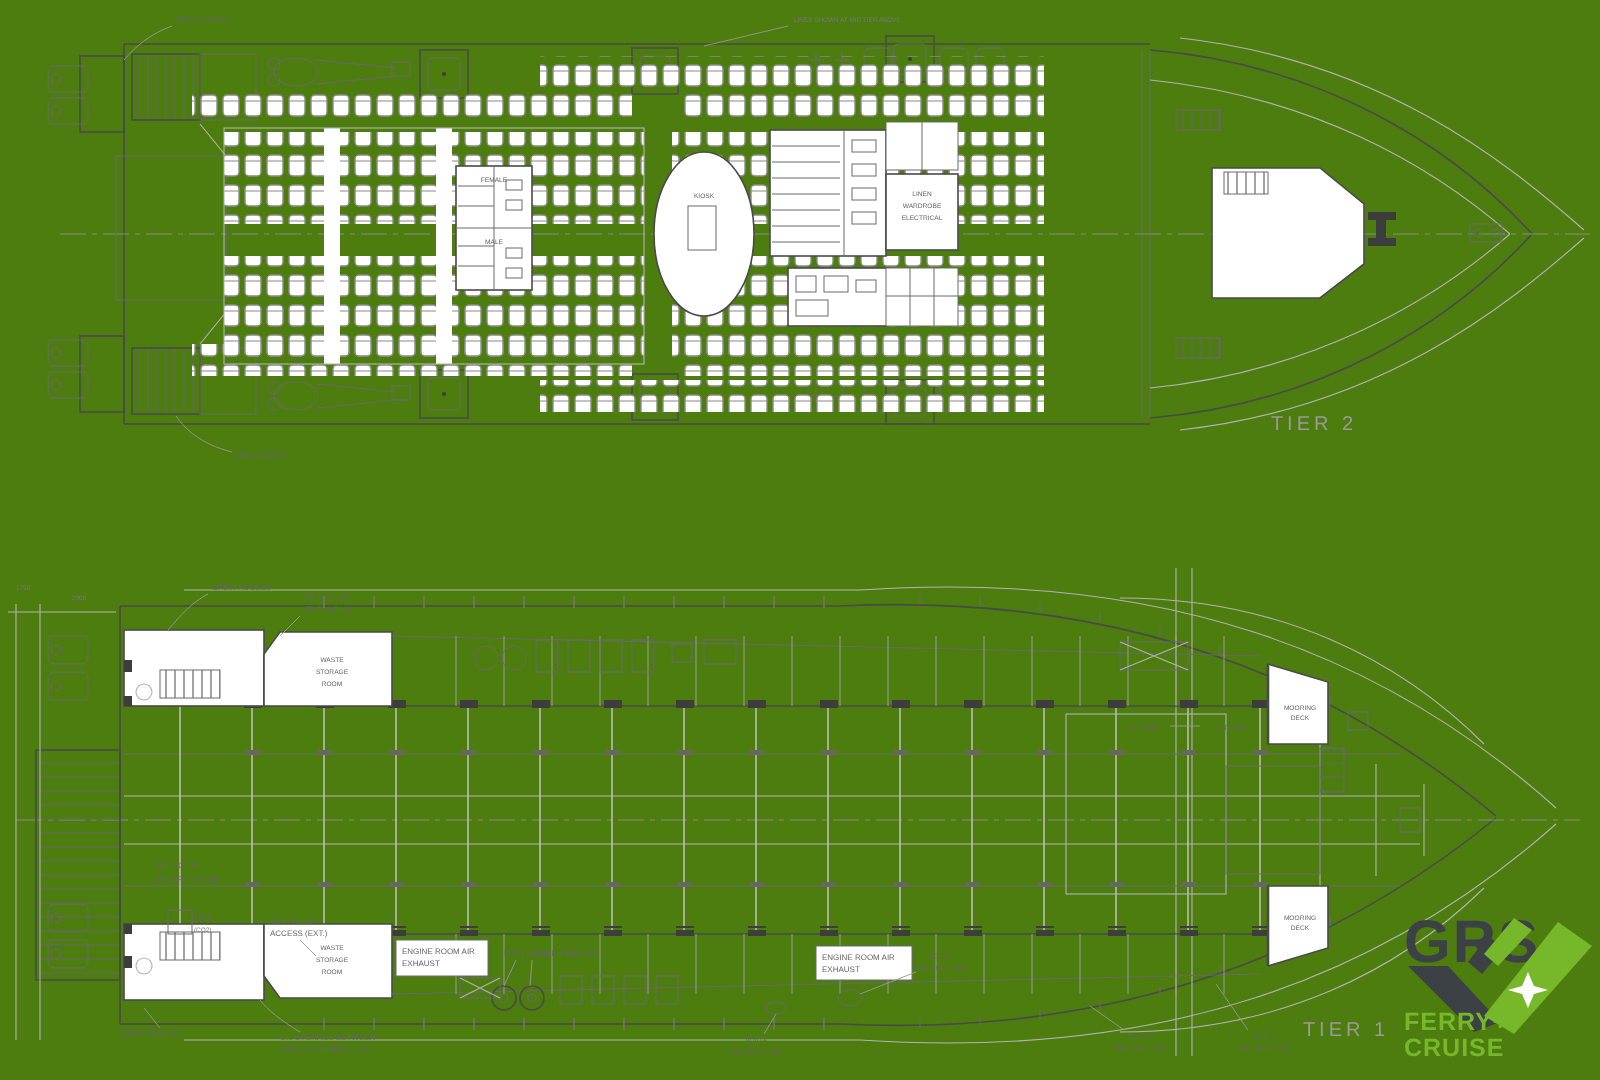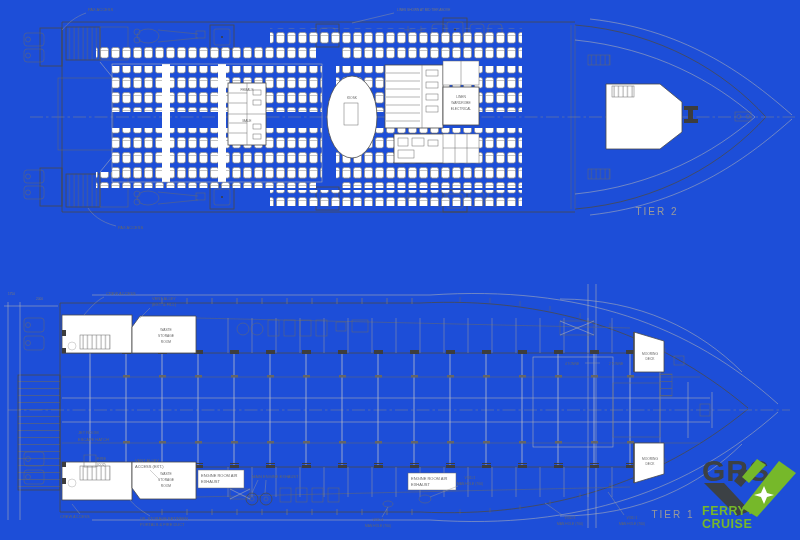--- a/index.html
+++ b/index.html
@@ -1,16 +1,16 @@
 <!DOCTYPE html>
 <html><head>
 <meta charset="utf-8">
 <style>
   html,body{margin:0;padding:0;background:#fff;}
-  #stage{position:relative;width:800px;height:540px;background:#1d4ed8;overflow:hidden;
+  #stage{position:relative;width:800px;height:540px;background:#4d7c0f;overflow:hidden;
          font-family:"Liberation Sans",sans-serif;}
   svg{display:block;}
   .ln{fill:none;stroke:#4a4a4a;stroke-width:.8}
   .ln1{fill:none;stroke:#4a4a4a;stroke-width:1.3}
   .ln2{fill:none;stroke:#6a6a6a;stroke-width:.5}
   .lt{fill:none;stroke:#b4b4b4;stroke-width:.55}
   .cl{fill:none;stroke:#8a8a8a;stroke-width:.5;stroke-dasharray:13 3 2.5 3}
   .room{fill:#fff;stroke:#4a4a4a;stroke-width:.8}
   .room2{fill:#fff;stroke:#6a6a6a;stroke-width:.5}
   .dk{fill:#3d3d3d}

